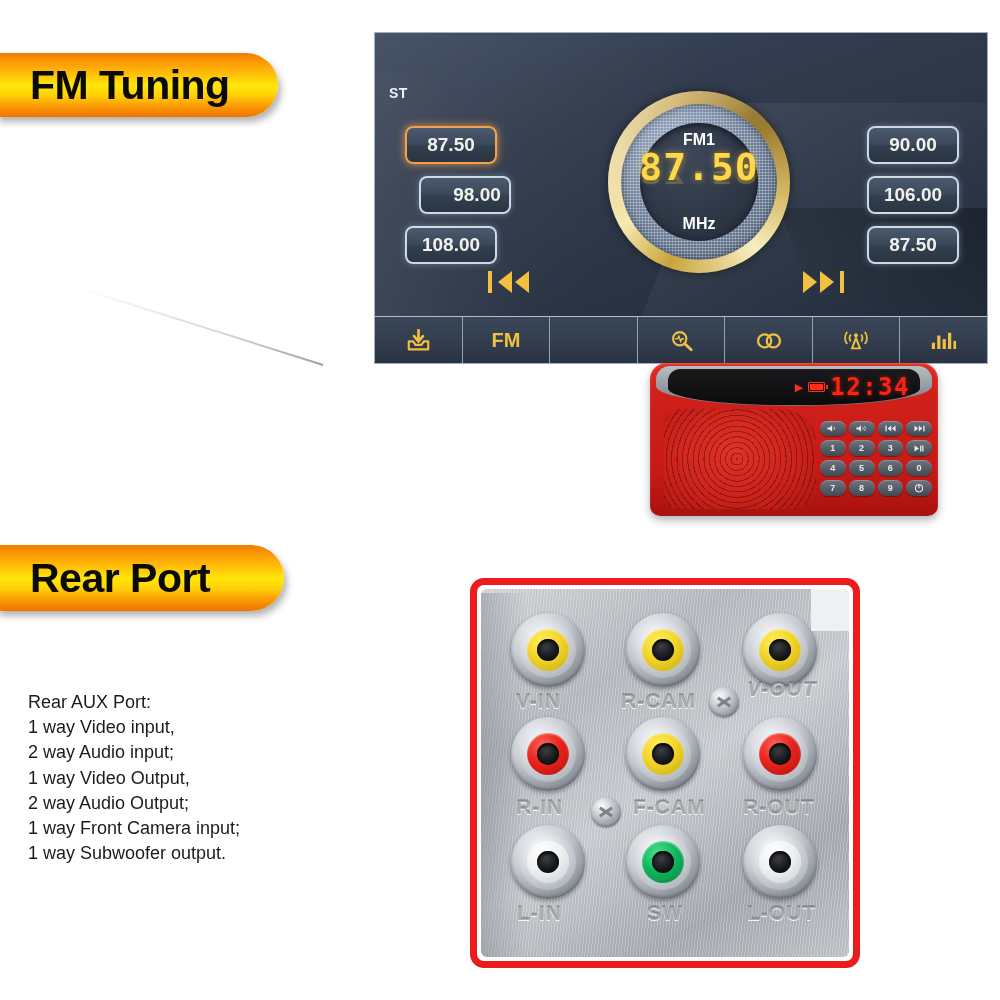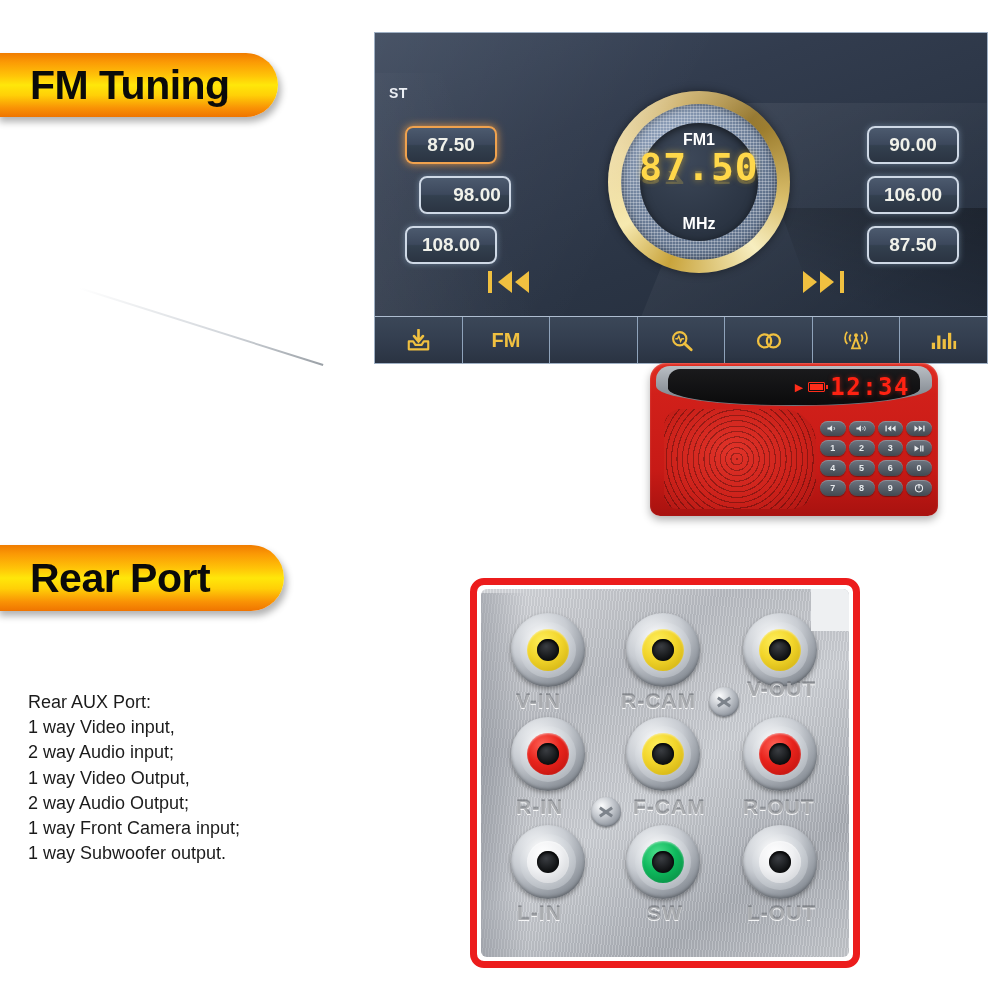--- a/index.html
+++ b/index.html
@@ -526,21 +526,21 @@
       </div>
       <div class="jack" style="left:262px; top:24px;">
         <div class="ring2">
             <div class="color-ring cr-yellow">
               <div class="hole"></div>
             </div>
           </div>
       </div>
       <div class="jlabel" style="left:35px;  top:100px;">V-IN</div>
       <div class="jlabel" style="left:140px; top:100px;">R-CAM</div>
-      <div class="jlabel" style="left:266px; top:88px;">V-OUT</div>
+      <div class="jlabel" style="left:266px; top:88px;font-style:italic;">V-OUT</div>
       <div class="screw" style="left:228px; top:98px;"></div>
 
       <div class="jack" style="left:30px;  top:128px;">
         <div class="ring2">
             <div class="color-ring cr-red">
               <div class="hole"></div>
             </div>
           </div>
       </div>
       <div class="jack" style="left:145px; top:128px;">

